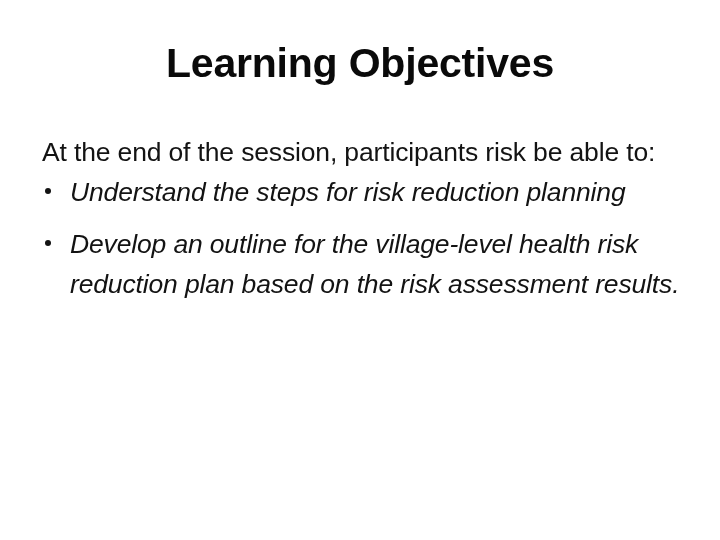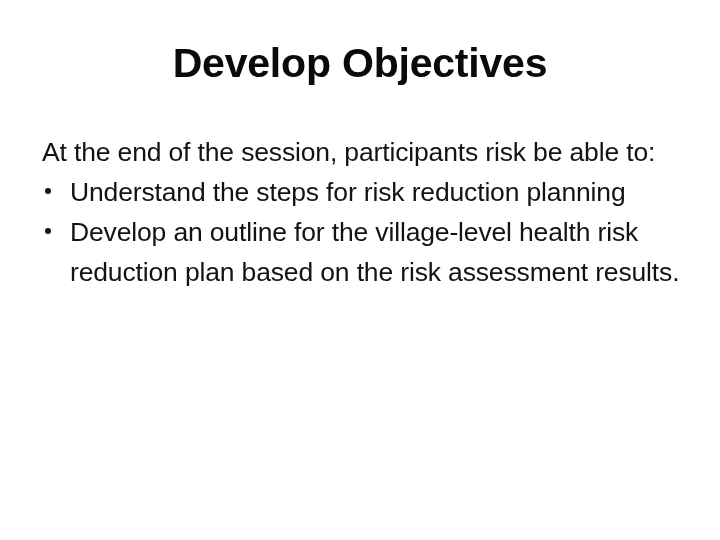--- a/index.html
+++ b/index.html
@@ -58,54 +58,55 @@
   .para-lead {
     padding-left: 26px;
     text-indent: -26px;
     width: 600px;
   }
 
   .bullet-list {
     list-style: none;
     margin: 0;
     padding: 0;
+    font-style: italic;
   }
 
   .bullet-item {
     position: relative;
     font-size: 26.5px;
     line-height: 40px;
     color: #131313;
     padding-left: 28px;
     letter-spacing: -0.15px;
   }
 
   .bullet-item + .bullet-item {
-    margin-top: 0;
+    margin-top: 12px;
   }
 
   .bullet-dot {
     position: absolute;
     left: 3px;
     top: 16px;
     width: 6px;
     height: 6px;
     border-radius: 50%;
     background: #131313;
   }
 
   .b1 { width: 560px; }
   .b2 { width: 625px; }
 </style>
 </head>
 <body>
 
 <div class="slide">
 
-  <div class="slide-title">Develop Objectives</div>
+  <div class="slide-title">Learning Objectives</div>
 
   <div class="slide-body">
 
     <p class="para para-lead">At the end of the session, participants risk be able to:</p>
 
     <ul class="bullet-list">
 
       <li class="bullet-item b1">
         <span class="bullet-dot"></span>
         <span>Understand the steps for risk reduction planning</span>

